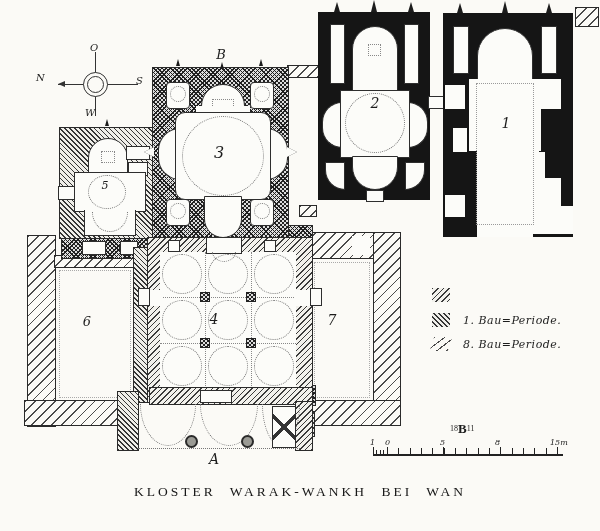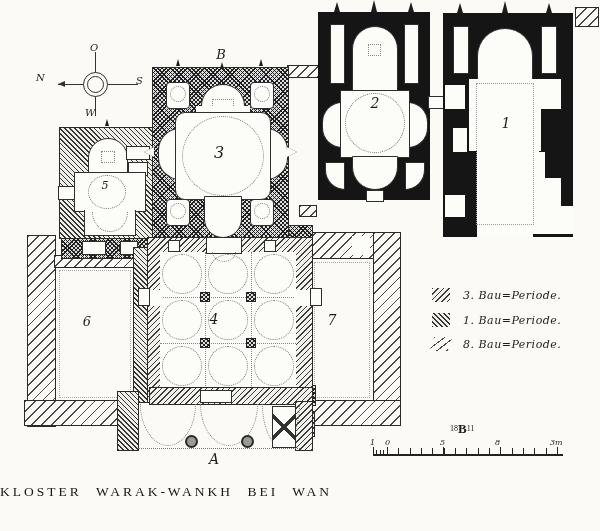--- a/index.html
+++ b/index.html
@@ -40,21 +40,21 @@
   .cline{background:#333;}
   .ring{border:1px solid #333;border-radius:50%;box-sizing:border-box;}
   
   .lgrow{position:relative;height:15px;margin-bottom:9.5px;}
   .lgsw{position:absolute;left:0;top:0;width:18px;height:14px;}
   .lglabel{position:absolute;left:31px;top:1px;font-style:italic;font-size:11px;white-space:nowrap;letter-spacing:.5px;}
   
   .ticklabel{position:absolute;top:-12px;font-style:italic;font-size:8px;}
   .majortick{position:absolute;width:1px;height:9px;background:#222;top:-7px;}
   
-  #title{position:absolute;left:0;right:0;top:484px;
+  #title{position:absolute;left:0;right:0;top:484px;text-align:center;
     font-family:"Liberation Serif", serif;font-size:13.5px;letter-spacing:3px;word-spacing:8px;color:#171717;}
   .stair{background:
      linear-gradient(45deg,transparent 46%,#333 46% 54%,transparent 54%),
      linear-gradient(-45deg,transparent 46%,#333 46% 54%,transparent 54%),
      #fcfcf9;
      border:1px solid #2e2e2e;box-sizing:border-box;}
 </style>
 </head>
 <body>
 
@@ -238,21 +238,20 @@
   <div class="abs num" style="left:206px;top:312px;width:16px;font-size:14px;">4</div>
   <div class="abs num" style="left:98px;top:180px;width:14px;font-size:11px;">5</div>
   <div class="abs num" style="left:80px;top:315px;width:14px;font-size:13px;">6</div>
   <div class="abs num" style="left:324px;top:313px;width:16px;font-size:14px;">7</div>
   <div class="abs num" style="left:205px;top:452px;width:18px;font-size:14px;">A</div>
   <div class="abs num" style="left:212px;top:48px;width:18px;font-size:13px;">B</div>
 
   <div class="abs" style="left:432px;top:288px;width:140px;">
     <div class="lgrow">
       <div class="lgsw p3"></div>
-      <div class="lglabel">3. Bau=Periode.</div>
     </div>
     <div class="lgrow">
       <div class="lgsw p4"></div>
       <div class="lglabel">1. Bau=Periode.</div>
     </div>
     <div class="lgrow">
       <div class="lgsw p5" style="transform:skewX(-18deg);"></div>
       <div class="lglabel">8. Bau=Periode.</div>
     </div>
   </div>
@@ -267,18 +266,18 @@
     <div class="abs" style="left:0;top:6px;width:14px;height:4px;background:repeating-linear-gradient(to right,#222 0 1px,transparent 1px 3.5px);"></div>
     <div class="majortick" style="left:0;top:3px;"></div>
     <div class="majortick" style="left:14px;top:3px;"></div>
     <div class="majortick" style="left:70px;top:3px;"></div>
     <div class="majortick" style="left:127px;top:3px;"></div>
     <div class="majortick" style="left:184px;top:3px;"></div>
     <div class="ticklabel" style="left:-3px;top:-6px;">1</div>
     <div class="ticklabel" style="left:12px;top:-6px;">0</div>
     <div class="ticklabel" style="left:67px;top:-6px;">5</div>
     <div class="ticklabel" style="left:122px;top:-6px;">8</div>
-    <div class="ticklabel" style="left:177px;top:-6px;">3m</div>
+    <div class="ticklabel" style="left:177px;top:-6px;">15m</div>
   </div>
 
   <div id="title">KLOSTER WARAK-WANKH BEI WAN</div>
 
 </div>
 
 </body></html>

